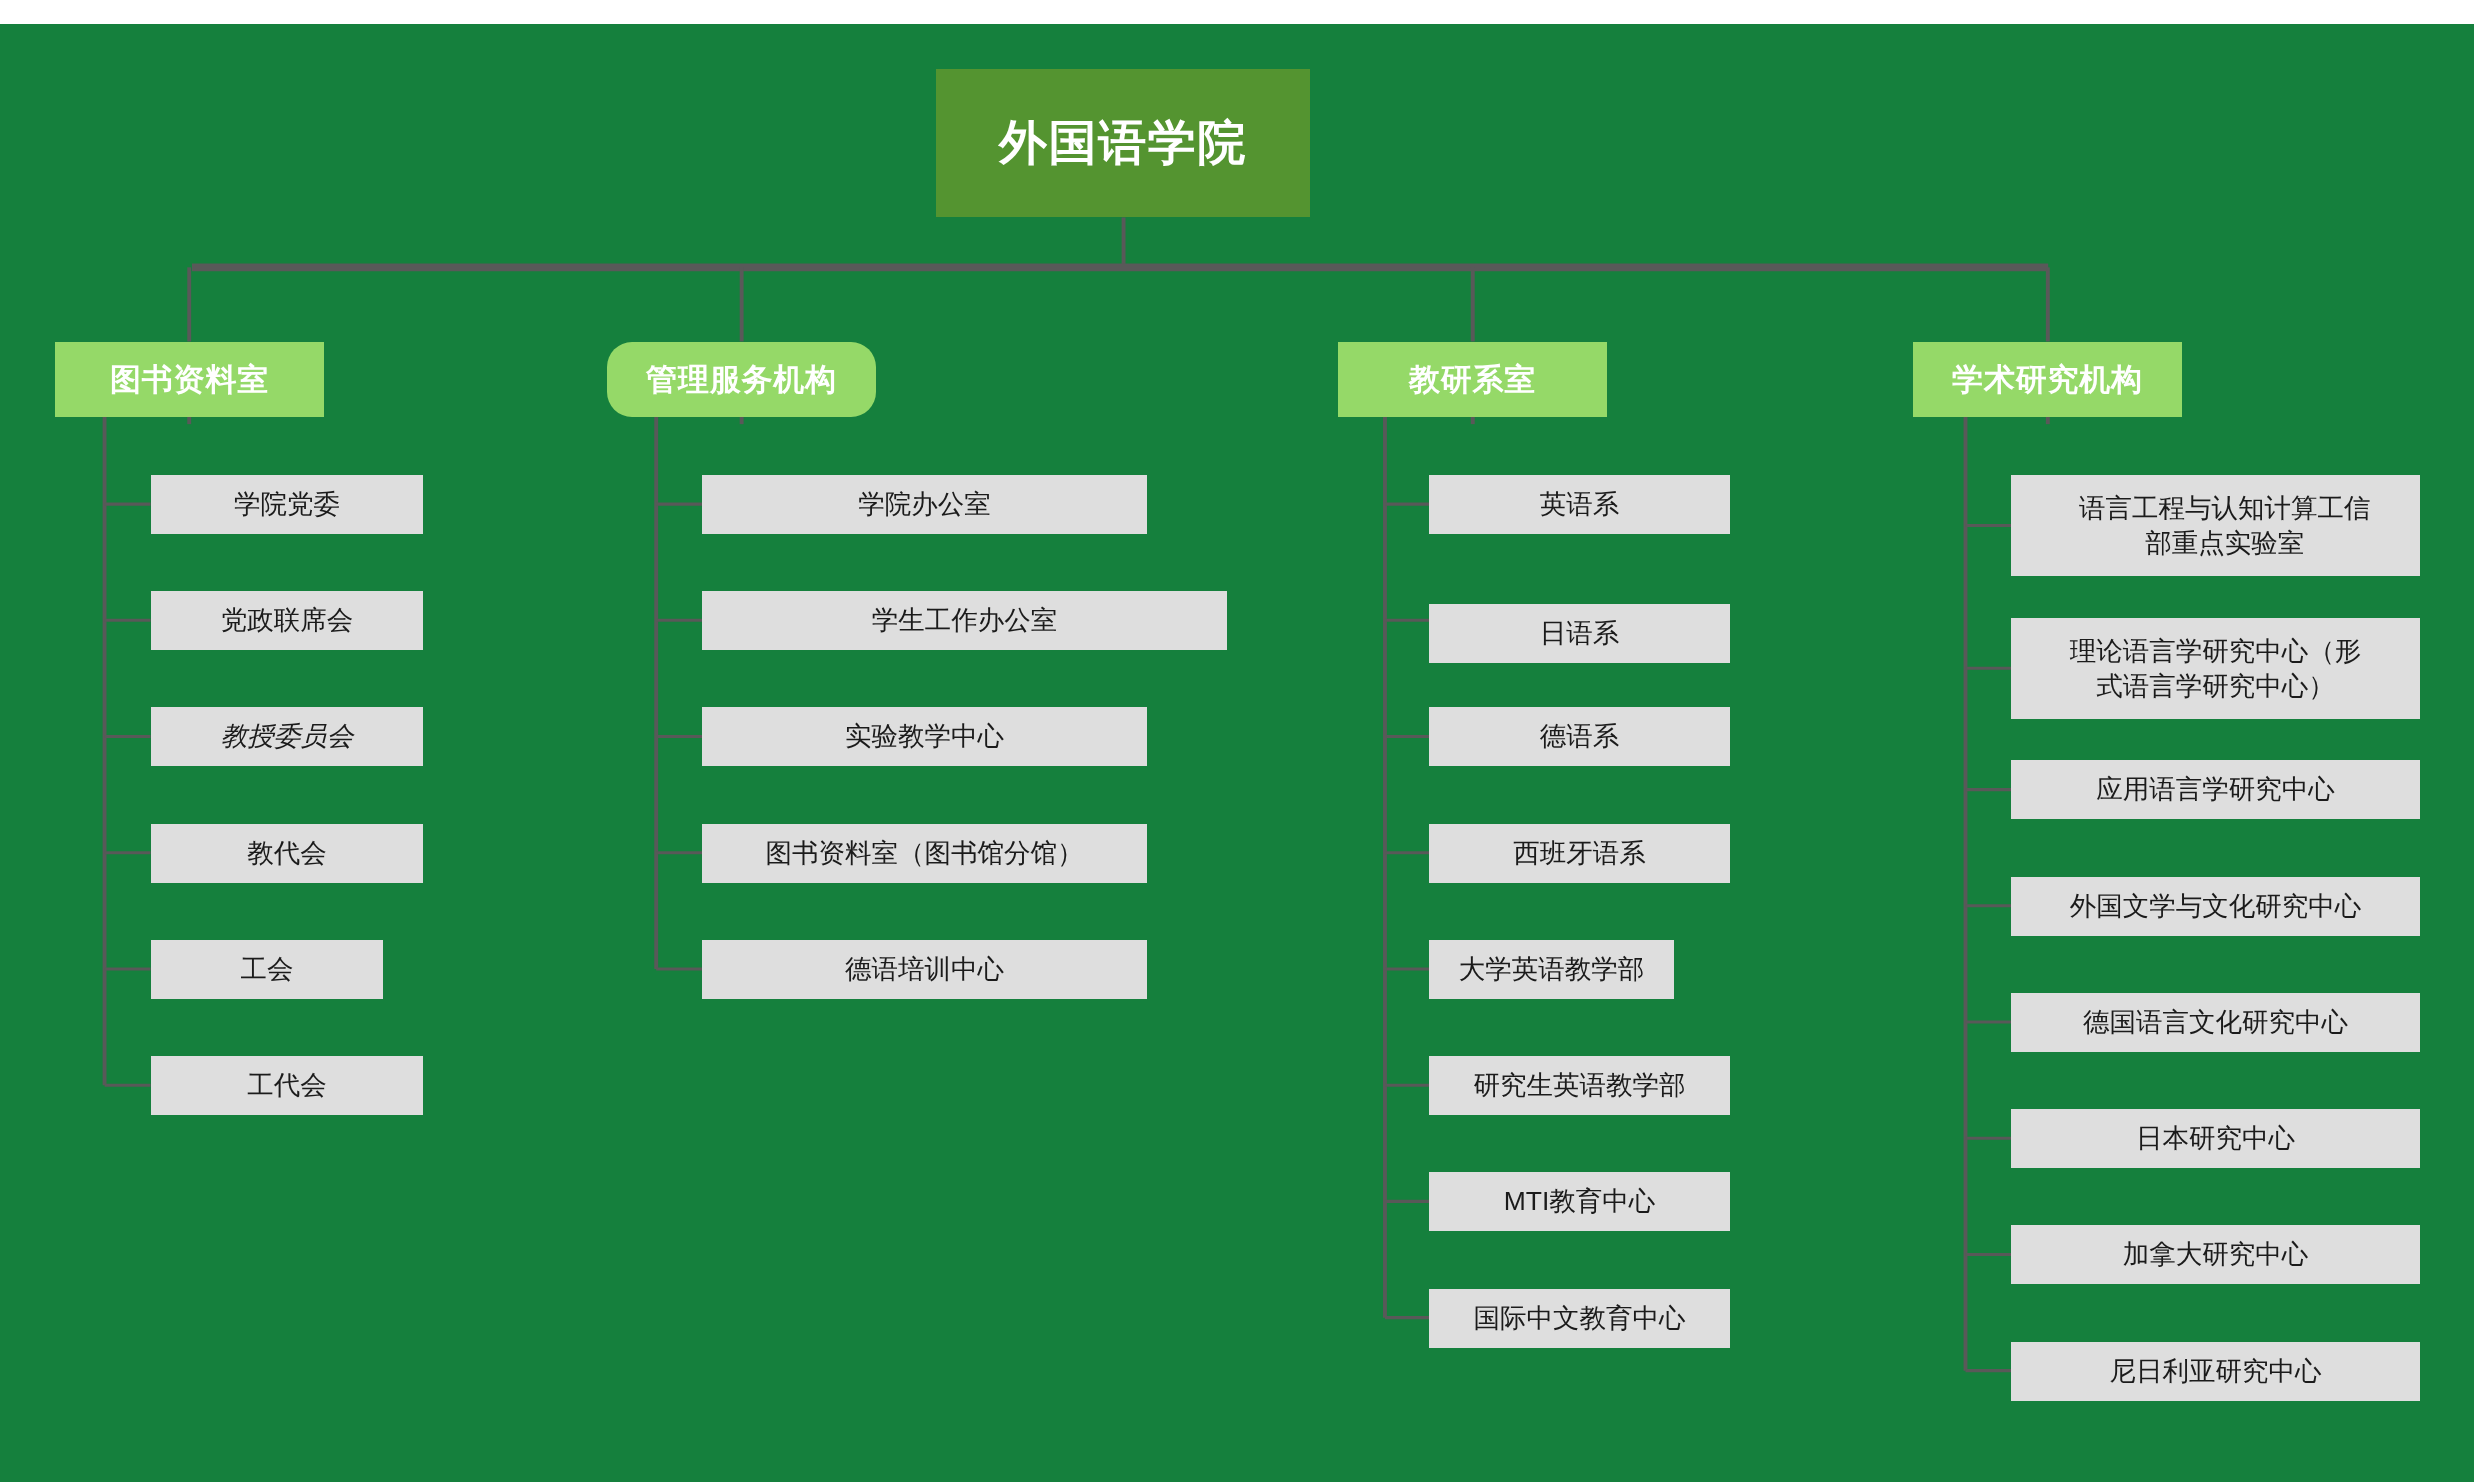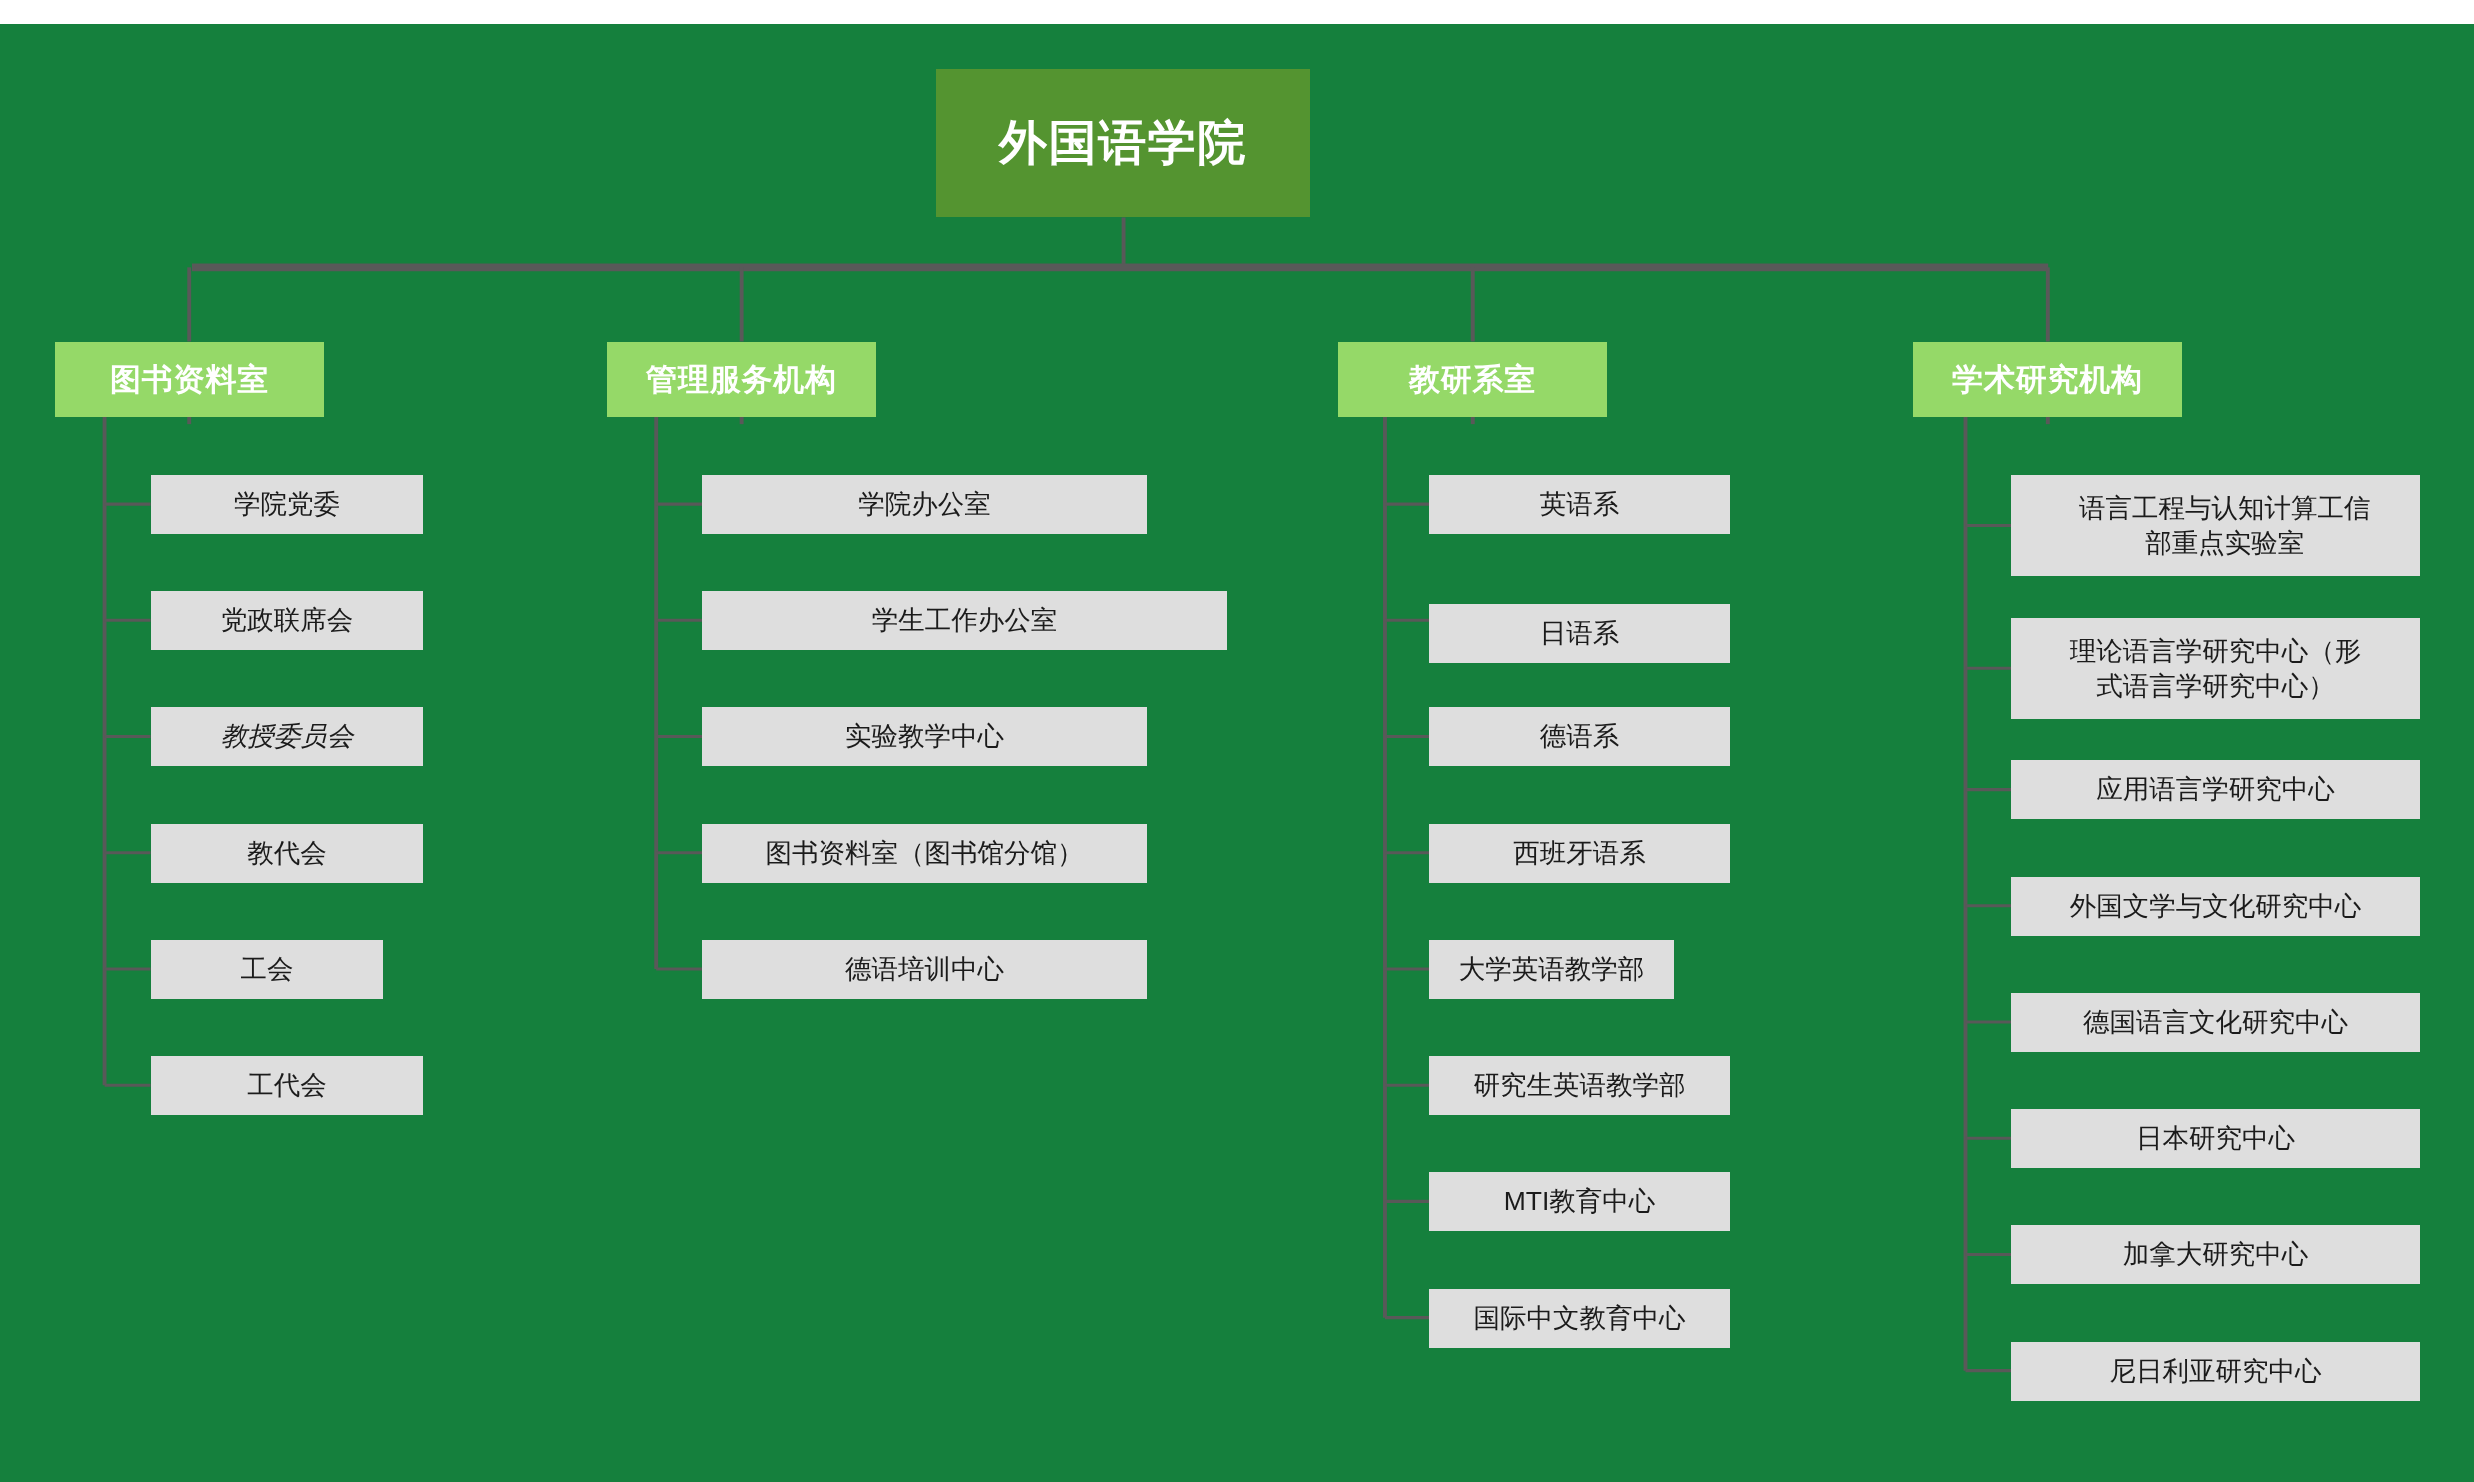--- a/index.html
+++ b/index.html
@@ -113,21 +113,21 @@
   <div class="node node-root" style="left: 936px; top: 45px; width: 374px; height: 148px;">外国语学院</div>
 
   <div id="nodes-layer">
       <div class="node node-group" style="left: 55px; top: 318px; width: 269px; height: 75px;">图书资料室</div>
       <div class="node node-leaf" style="left: 151px; top: 451px; width: 272px; height: 59px;">学院党委</div>
       <div class="node node-leaf" style="left: 151px; top: 567px; width: 272px; height: 59px;">党政联席会</div>
       <div class="node node-leaf" style="left: 151px; top: 683px; width: 272px; height: 59px; font-style: italic;">教授委员会</div>
       <div class="node node-leaf" style="left: 151px; top: 800px; width: 272px; height: 59px;">教代会</div>
       <div class="node node-leaf" style="left: 151px; top: 916px; width: 232px; height: 59px;">工会</div>
       <div class="node node-leaf" style="left: 151px; top: 1032px; width: 272px; height: 59px;">工代会</div>
-      <div class="node node-group" style="left: 607px; top: 318px; width: 269px; height: 75px;">管理服务机构</div>
+      <div class="node node-group" style="left: 607px; top: 318px; width: 269px; height: 75px; border-radius: 25px;">管理服务机构</div>
       <div class="node node-leaf" style="left: 702px; top: 451px; width: 445px; height: 59px;">学院办公室</div>
       <div class="node node-leaf" style="left: 702px; top: 567px; width: 525px; height: 59px;">学生工作办公室</div>
       <div class="node node-leaf" style="left: 702px; top: 683px; width: 445px; height: 59px;">实验教学中心</div>
       <div class="node node-leaf" style="left: 702px; top: 800px; width: 445px; height: 59px;">图书资料室（图书馆分馆）</div>
       <div class="node node-leaf" style="left: 702px; top: 916px; width: 445px; height: 59px;">德语培训中心</div>
       <div class="node node-group" style="left: 1338px; top: 318px; width: 269px; height: 75px;">教研系室</div>
       <div class="node node-leaf" style="left: 1429px; top: 451px; width: 301px; height: 59px;">英语系</div>
       <div class="node node-leaf" style="left: 1429px; top: 580px; width: 301px; height: 59px;">日语系</div>
       <div class="node node-leaf" style="left: 1429px; top: 683px; width: 301px; height: 59px;">德语系</div>
       <div class="node node-leaf" style="left: 1429px; top: 800px; width: 301px; height: 59px;">西班牙语系</div>

